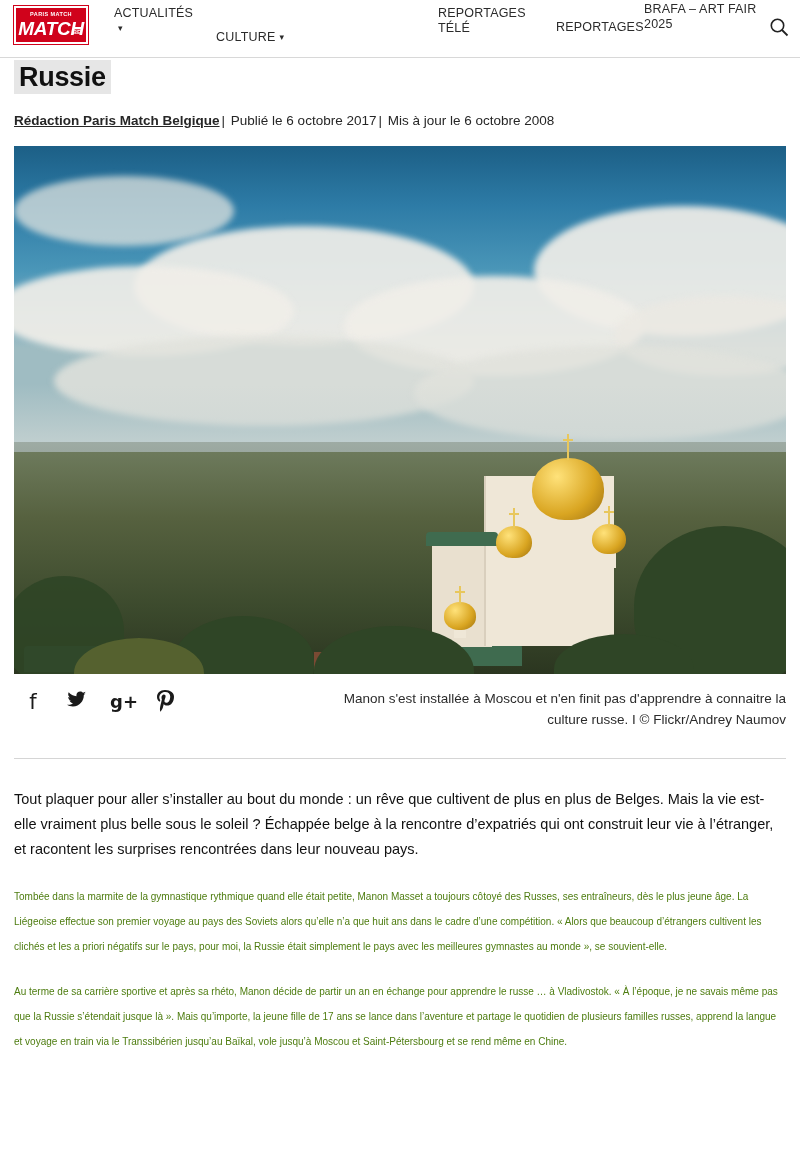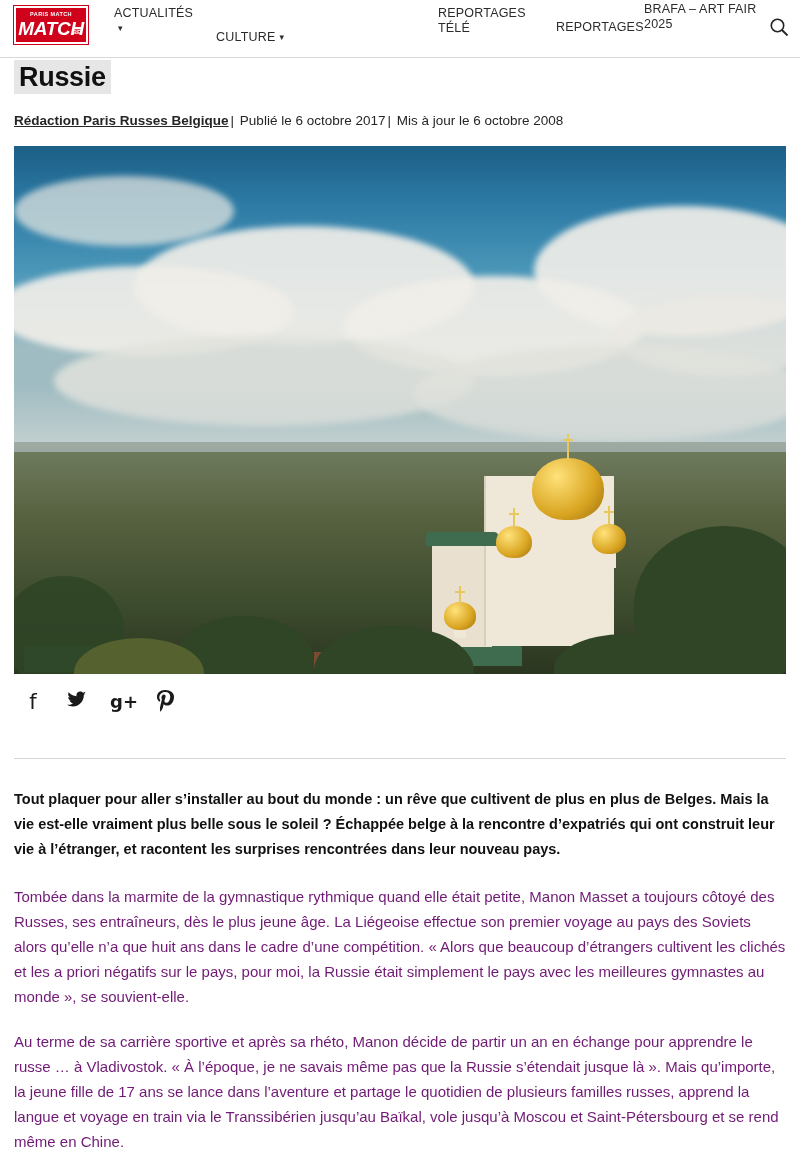--- a/index.html
+++ b/index.html
@@ -259,28 +259,28 @@
   }
 
   
   .article-body {
     padding: 0 14px;
     margin-top: 28px;
   }
   .lead {
     font-size: 14.5px;
     line-height: 25px;
-    font-weight: bold;
+    font-weight: normal;
     color: #111111;
     margin: 0 0 22px 0;
   }
   .para {
-    font-size: 15px;
+    font-size: 10px;
     line-height: 25px;
-    color: #701a75;
+    color: #4d7c0f;
     margin: 0 0 20px 0;
   }
 </style>
 </head>
 <body>
 
 <header class="site-header">
 
   <div class="logo">
     <div class="logo-top">PARIS MATCH</div>
@@ -312,21 +312,21 @@
       <line x1="14" y1="14" x2="19.5" y2="19.5" stroke="#222" stroke-width="1.8"></line>
     </svg>
   </div>
 </header>
 
 <div class="title-wrap">
   <h1 class="article-title">Russie</h1>
 </div>
 
 <div class="byline">
-  <span class="author">Rédaction Paris Russes Belgique</span><span class="sep">|</span>
+  <span class="author">Rédaction Paris Match Belgique</span><span class="sep">|</span>
   <span>Publié le 6 octobre 2017</span><span class="sep">|</span>
   <span>Mis à jour le 6 octobre 2008</span>
 </div>
 
 <div class="hero">
   <div class="sky"></div>
   <div class="cloud c7"></div>
   <div class="cloud c4"></div>
   <div class="cloud c2"></div>
   <div class="cloud c1"></div>
@@ -388,20 +388,21 @@
         <path d="M19 2.2c-.7.3-1.4.5-2.2.6.8-.5 1.4-1.2 1.7-2.1-.7.4-1.6.8-2.5 1C15.3 1 14.3.5 13.2.5c-2.1 0-3.8 1.7-3.8 3.8 0 .3 0 .6.1.9C6.3 5 3.5 3.5 1.7 1.2c-.3.6-.5 1.2-.5 2 0 1.3.7 2.5 1.7 3.2-.6 0-1.2-.2-1.7-.5 0 1.8 1.3 3.4 3 3.7-.3.1-.7.1-1 .1-.2 0-.5 0-.7-.1.5 1.5 1.9 2.6 3.5 2.6-1.3 1-2.9 1.6-4.7 1.6H0c1.7 1.1 3.7 1.7 5.9 1.7 7 0 10.9-5.8 10.9-10.9v-.5c.8-.5 1.5-1.2 2.2-2z" fill="#1a1a1a"></path>
       </svg>
     </div>
     <div class="s-ico" style="font-size:18px;font-weight:bold;">g+</div>
     <div class="s-ico">
       <svg width="18" height="22" viewBox="0 0 18 22" aria-hidden="true">
         <path d="M9 0C4 0 1 3.2 1 6.9c0 1.8 1 4 2.6 4.7.3.1.4 0 .4-.2l.2-.9c.1-.2 0-.3-.1-.5-.5-.6-.8-1.4-.8-2.4 0-3 2.3-5.7 5.9-5.7 3.2 0 5 1.9 5 4.6 0 3.4-1.5 6.3-3.8 6.3-1.3 0-2.2-1-1.9-2.3.4-1.6 1.1-3.2 1.1-4.3 0-1-.6-1.8-1.7-1.8-1.3 0-2.4 1.3-2.4 3.1 0 1.2.4 1.9.4 1.9S4.4 15.8 4.2 16.8c-.5 2-.1 4.4 0 4.7 0 .2.2.2.3.1.1-.2 1.8-2.2 2.4-4.2.2-.6.9-3.4.9-3.4.5.9 1.8 1.6 3.2 1.6 4.2 0 7-3.8 7-8.9C18 3 14.8 0 9 0z" fill="#1a1a1a"></path>
       </svg>
     </div>
   </div>
+  <div class="caption">Manon s'est installée à Moscou et n'en finit pas d'apprendre à connaitre la culture russe. I © Flickr/Andrey Naumov</div>
 </div>
 
 <div class="rule"></div>
 
 <div class="article-body">
   <p class="lead">Tout plaquer pour aller s’installer au bout du monde : un rêve que cultivent de plus en plus de Belges. Mais la vie est-elle vraiment plus belle sous le soleil ? Échappée belge à la rencontre d’expatriés qui ont construit leur vie à l’étranger, et racontent les surprises rencontrées dans leur nouveau pays.</p>
   <p class="para">Tombée dans la marmite de la gymnastique rythmique quand elle était petite, Manon Masset a toujours côtoyé des Russes, ses entraîneurs, dès le plus jeune âge. La Liégeoise effectue son premier voyage au pays des Soviets alors qu’elle n’a que huit ans dans le cadre d’une compétition. « Alors que beaucoup d’étrangers cultivent les clichés et les a priori négatifs sur le pays, pour moi, la Russie était simplement le pays avec les meilleures gymnastes au monde », se souvient-elle.</p>
   <p class="para">Au terme de sa carrière sportive et après sa rhéto, Manon décide de partir un an en échange pour apprendre le russe … à Vladivostok. « À l’époque, je ne savais même pas que la Russie s’étendait jusque là ». Mais qu’importe, la jeune fille de 17 ans se lance dans l’aventure et partage le quotidien de plusieurs familles russes, apprend la langue et voyage en train via le Transsibérien jusqu’au Baïkal, vole jusqu’à Moscou et Saint-Pétersbourg et se rend même en Chine.</p>
 </div>
 

